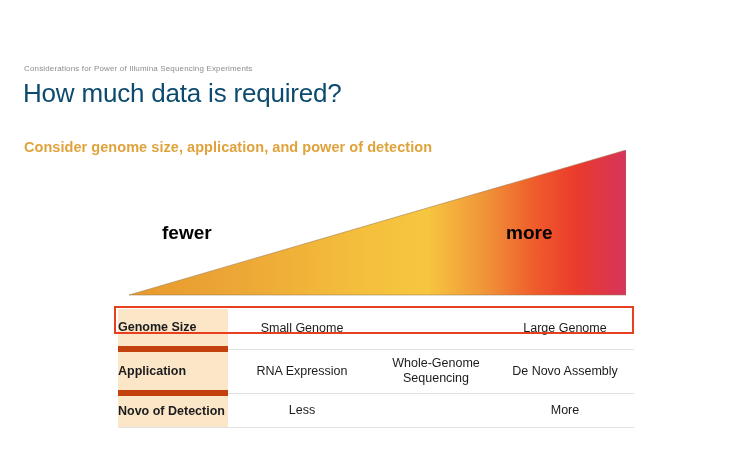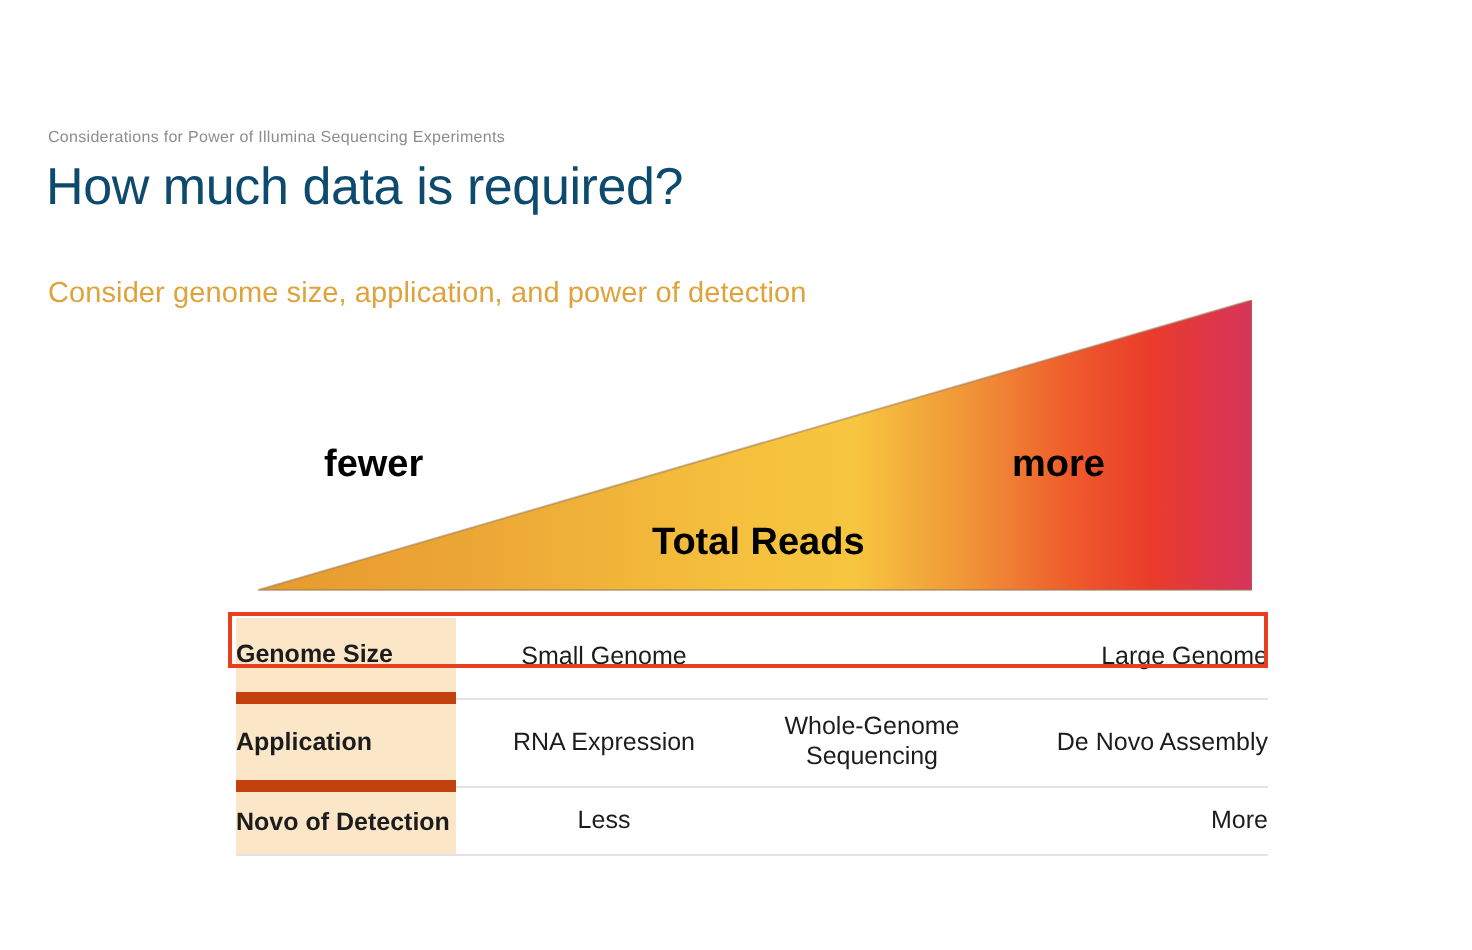--- a/index.html
+++ b/index.html
@@ -35,21 +35,21 @@
     font-weight: 400;
     color: #0c4a6e;
     letter-spacing: -0.2px;
     white-space: nowrap;
   }
   .slide-subtitle {
     position: absolute;
     left: 24px;
     top: 139px;
     font-size: 14.5px;
-    font-weight: 400;
+    font-weight: 700;
     color: #e0a33c;
     letter-spacing: 0.05px;
     white-space: nowrap;
   }
 
   
   .triangle-wrap {
     position: absolute;
     left: 129px;
     top: 150px;
@@ -111,21 +111,21 @@
     font-weight: bold;
     font-size: 12.5px;
     color: #111111;
     padding-left: 8px;
   }
   .row-app .c-label,
   .row-power .c-label { border-top: 6px solid #c2410c; }
 
   .c-left   { width: 148px; text-align: center; }
   .c-mid    { width: 120px; text-align: center; }
-  .c-right  { width: 138px; text-align: right; }
+  .c-right  { width: 138px; text-align: center; }
 
   .row-app .c-left,
   .row-app .c-mid,
   .row-app .c-right,
   .row-power .c-left,
   .row-power .c-mid,
   .row-power .c-right { border-top: 1px solid #e2e2e2; }
 
   .matrix .row-power td { border-bottom: 1px solid #e2e2e2; }
 
@@ -168,21 +168,20 @@
       </defs>
       <polygon points="0,145 497,145 497,0" fill="url(#wedgeGrad)"></polygon>
       <polygon points="0,145 497,145 497,0" fill="none" stroke="#9a7a55" stroke-width="1" stroke-opacity="0.55"></polygon>
     </svg>
   </div>
 
   <div class="tri-label lbl-fewer">fewer</div>
 
   <div class="tri-label lbl-more">more</div>
 
-  <div class="tri-label lbl-total">Total Reads</div>
 
   <table class="matrix">
     <tbody>
       <tr class="row-genome">
         <td class="c-label">Genome Size</td>
         <td class="c-left">Small Genome</td>
         <td class="c-mid"></td>
         <td class="c-right">Large Genome</td>
       </tr>
       <tr class="row-app">

